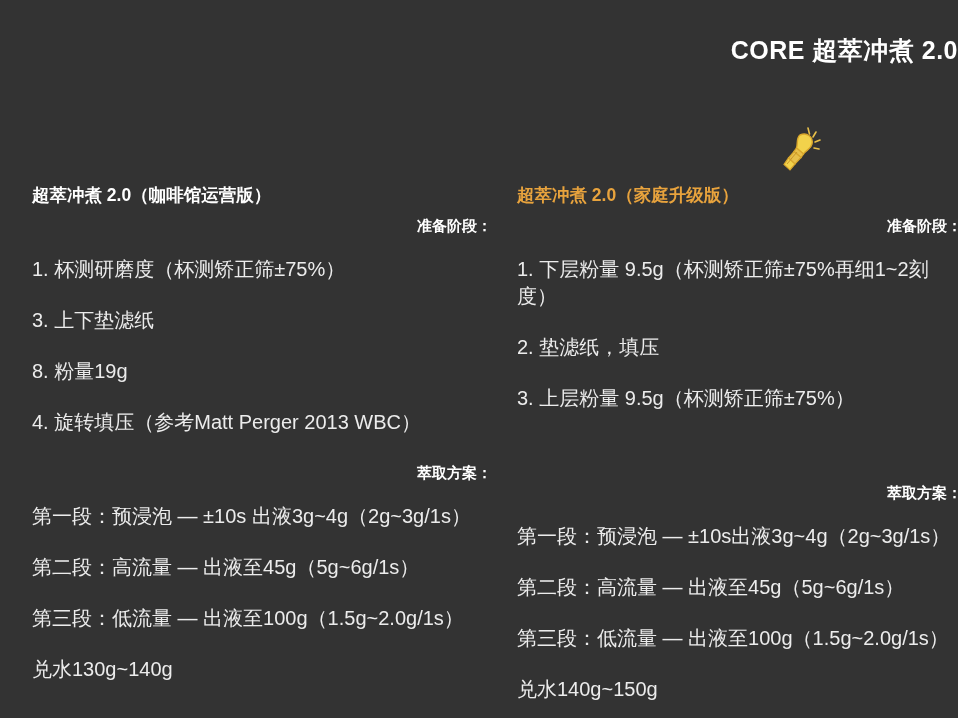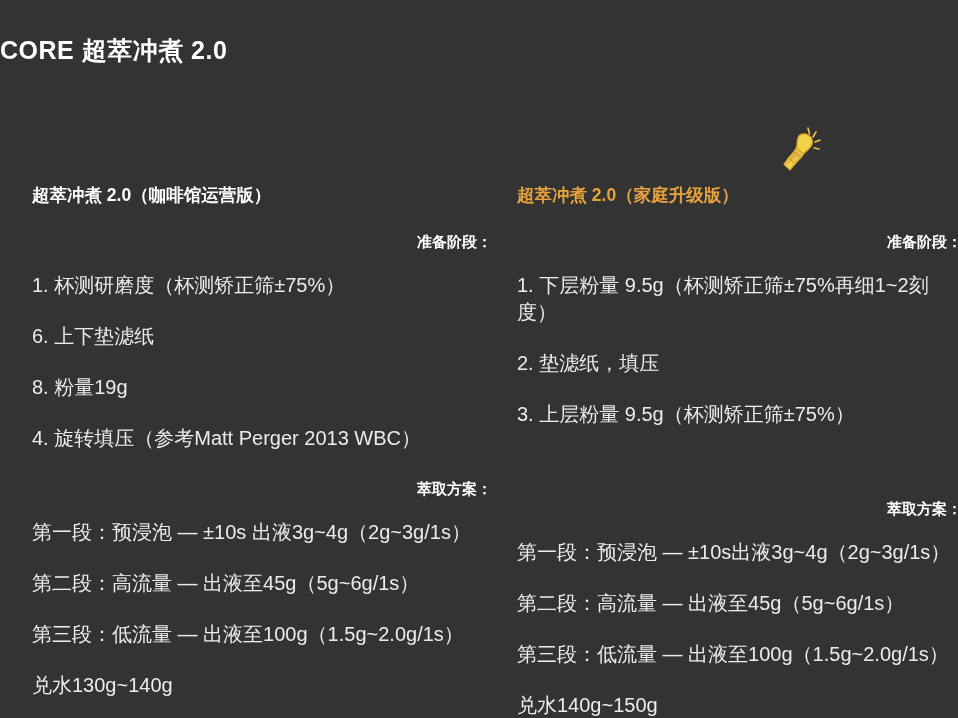--- a/index.html
+++ b/index.html
@@ -16,21 +16,21 @@
     overflow: hidden;
     position: relative;
   }
   .slide {
     position: relative;
     width: 958px;
     height: 718px;
     padding: 0;
   }
   .slide-title {
-    text-align: left;
+    text-align: right;
     font-size: 25px;
     font-weight: bold;
     color: #ffffff;
     letter-spacing: 0.5px;
     margin-top: 34px;
     margin-bottom: 7px;
   }
   .bulb {
     position: absolute;
     left: 770px;
@@ -53,21 +53,21 @@
   .col-right {
     position: absolute;
     left: 517px;
     top: 0;
     width: 445px;
   }
   .col-heading {
     font-size: 17.5px;
     font-weight: bold;
     color: #ffffff;
-    margin-bottom: 26px;
+    margin-bottom: 10px;
     line-height: 1.3;
   }
   .col-heading.accent {
     color: #e8a33d;
   }
   .section-label {
     font-size: 15px;
     font-weight: bold;
     color: #ffffff;
     margin-bottom: 20px;
@@ -110,21 +110,21 @@
       <line x1="22" y1="32" x2="17" y2="38" stroke="#c9952a" stroke-width="1"></line>
     </svg>
   </div>
 
   <div class="col-wrap">
 
     <div class="col-left">
       <div class="col-heading">超萃冲煮 2.0（咖啡馆运营版）</div>
       <div class="section-label">准备阶段：</div>
       <div class="item">1. 杯测研磨度（杯测矫正筛±75%）</div>
-      <div class="item">6. 上下垫滤纸</div>
+      <div class="item">3. 上下垫滤纸</div>
       <div class="item">8. 粉量19g</div>
       <div class="item last">4. 旋转填压（参考Matt Perger 2013 WBC）</div>
       <div class="gap"></div>
       <div class="section-label">萃取方案：</div>
       <div class="item">第一段：预浸泡 — ±10s 出液3g~4g（2g~3g/1s）</div>
       <div class="item">第二段：高流量 — 出液至45g（5g~6g/1s）</div>
       <div class="item">第三段：低流量 — 出液至100g（1.5g~2.0g/1s）</div>
       <div class="item last">兑水130g~140g</div>
     </div>
 

